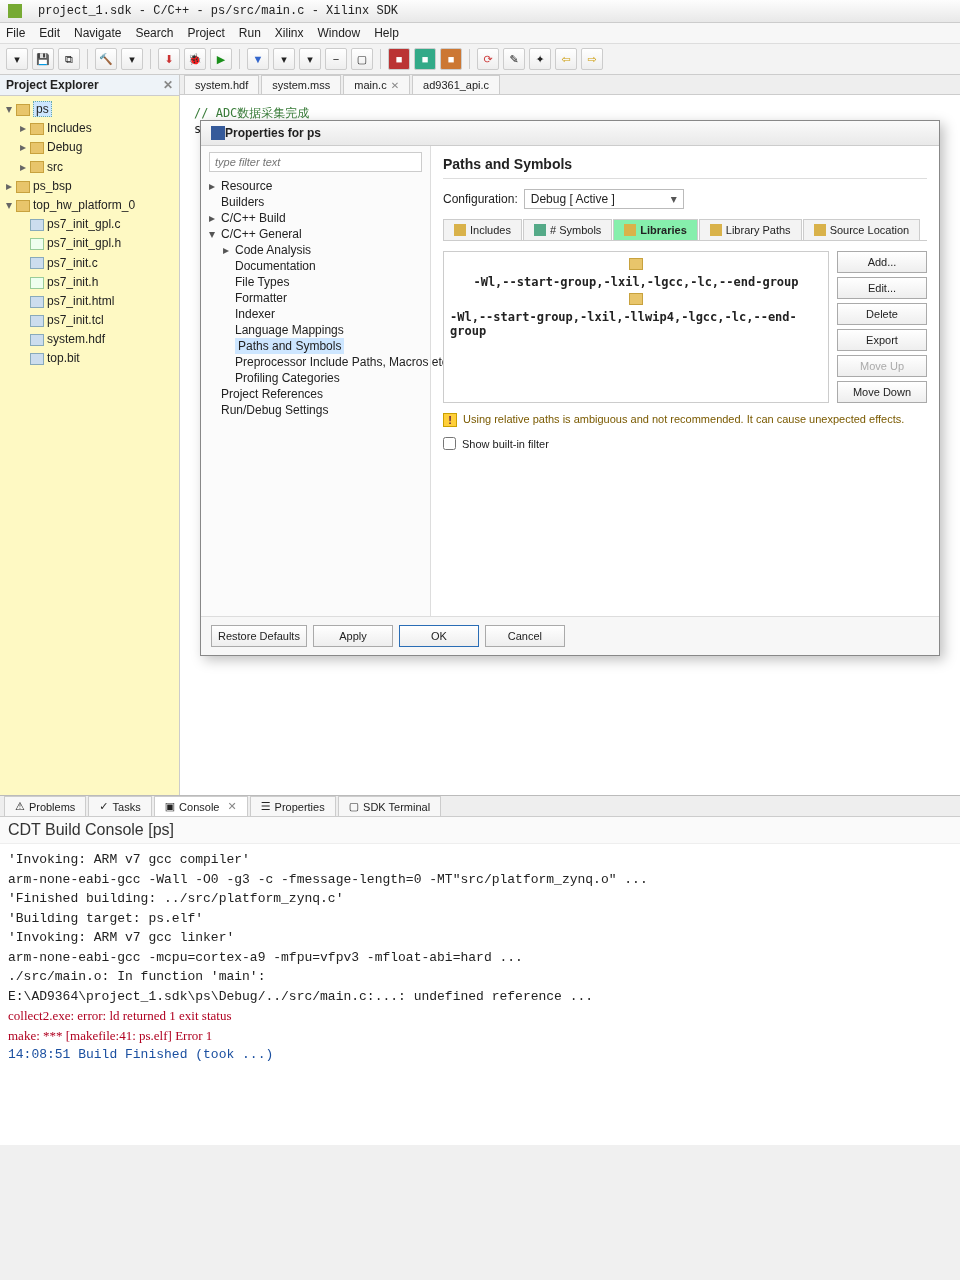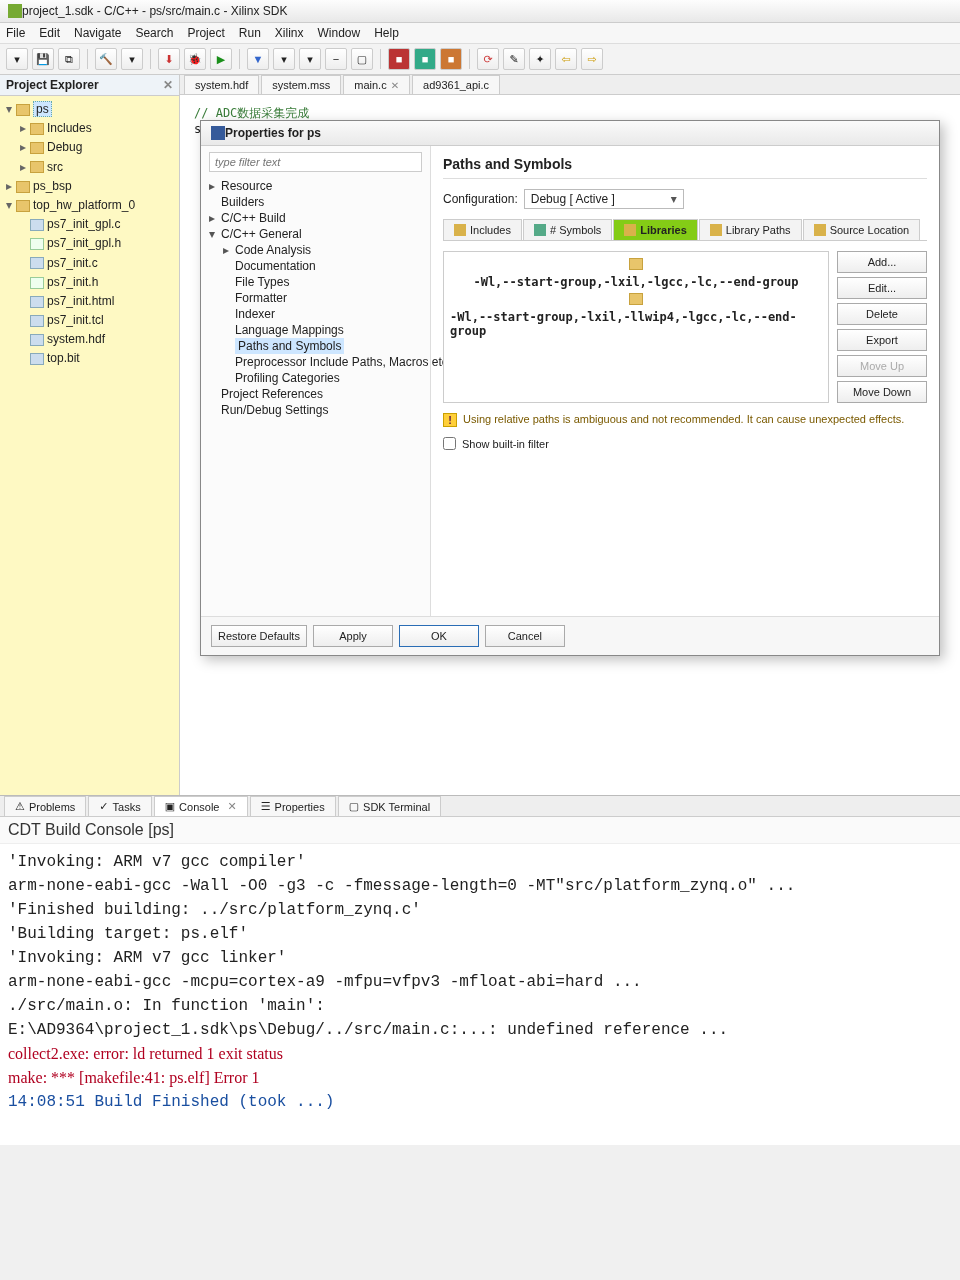--- a/index.html
+++ b/index.html
@@ -12,21 +12,22 @@
     height: 1280px;
     overflow: hidden;
   }
   .titlebar {
     background: linear-gradient(#fdfdfd,#e8e8e8);
     padding: 4px 8px;
     font-size: 12px;
     border-bottom: 1px solid #ccc;
     display: flex;
     align-items: center;
-    gap: 0;
+    gap: 16px;
+    font-family: Liberation Mono, monospace;
   }
   .titlebar .appicon {
     width: 14px; height: 14px; background: #7a3; display:inline-block;
   }
   .menubar {
     background: #f7f7f7;
     padding: 3px 6px;
     border-bottom: 1px solid #ddd;
     display: flex;
     gap: 14px;
@@ -166,21 +167,21 @@
     flex-wrap:wrap;
   }
   .subtab {
     padding:4px 10px;
     background:#f3f3f3;
     border:1px solid #ccc;
     border-bottom:none;
     font-size:11px;
     display:flex; align-items:center; gap:4px;
   }
-  .subtab.active { background:#84cc16; font-weight:bold;}
+  .subtab.active { background:#86efac; font-weight:bold;}
   .sicon { width:12px; height:12px; display:inline-block;}
   .listpane {
     display:flex;
     gap:8px;
   }
   .libs {
     flex:1;
     border:1px solid #ccc;
     min-height:130px;
     background:#fff;
@@ -242,21 +243,21 @@
     border-bottom:none;
     font-size:11px;
     display:flex;align-items:center;gap:4px;
   }
   .ctab.active { background:#fff;}
   .conshead {
     padding:4px 8px; font-size:16px; color:#333; background:#fafafa; border-bottom:1px solid #eee;
   }
   .consbody {
     font-family: "Consolas","Courier New",monospace;
-    font-size:16px;
+    font-size:13px;
     padding:6px 8px;
     line-height:1.5;
     white-space:pre;
     overflow:auto;
     flex:1;
   }
   .consbody .blue { color:#1a4fa0;}
   .consbody .err { color:#b00020;font-family:Liberation Serif, serif;}
   .codecomment { color:#3a7d3a; font-family:monospace;}
   .codeline { font-family:monospace; font-size:12px;}

